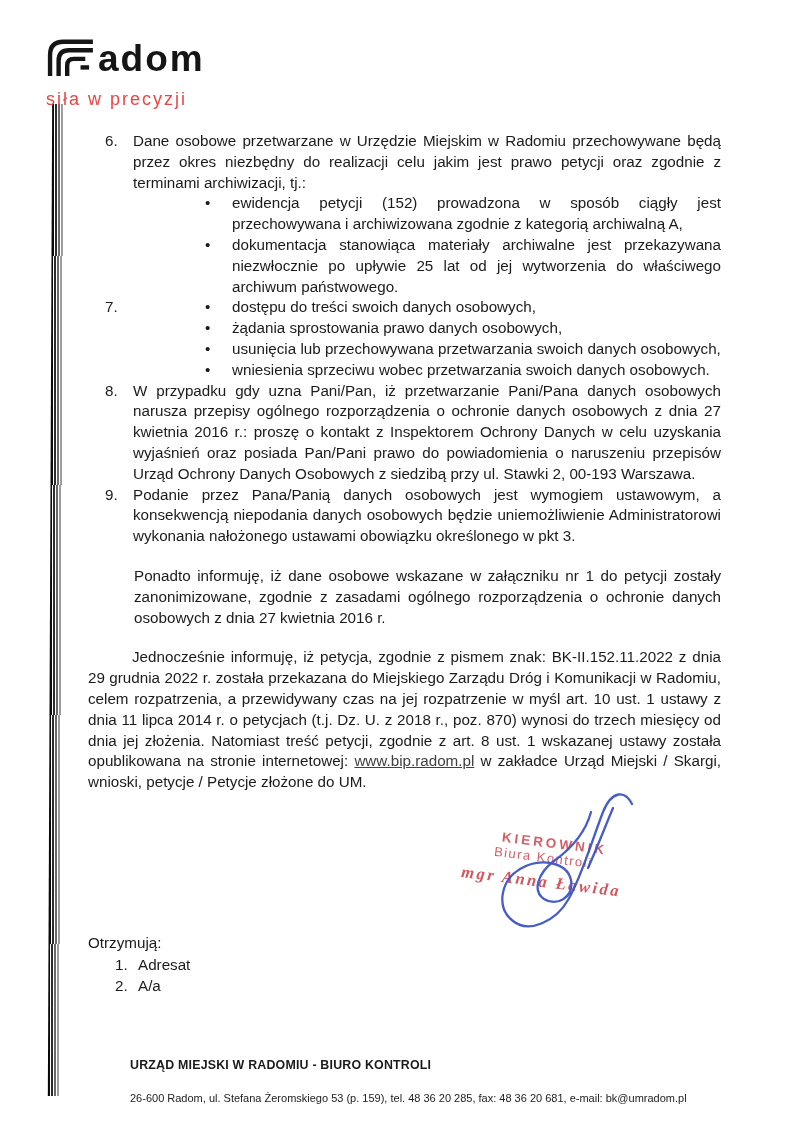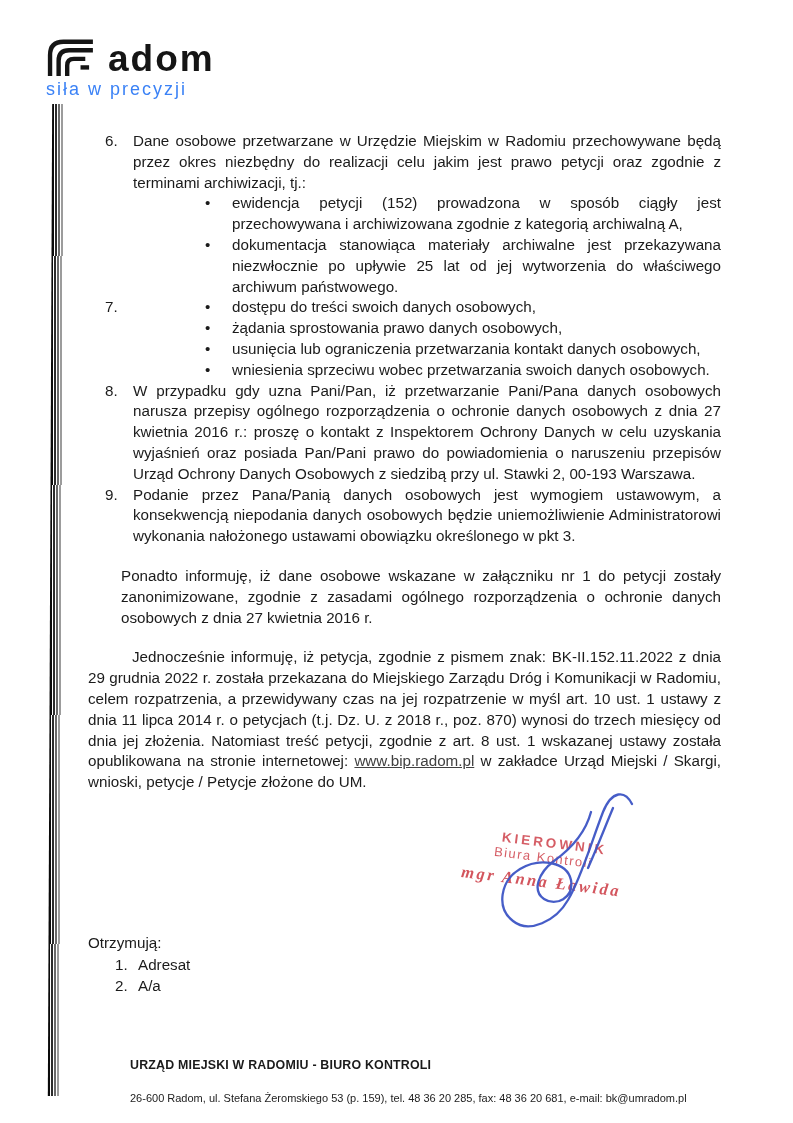--- a/index.html
+++ b/index.html
@@ -18,40 +18,40 @@
     background:linear-gradient(90deg,
       #0a0a0a 0 2px,#ffffff 2px 3px,
       #2c2c2c 3px 5px,#ffffff 5px 6px,
       #6a6a6a 6px 8px,#ffffff 8px 9px,
       #9c9c9c 9px 11px,#ffffff 11px 15px);
     transform:rotate(0.25deg);
   }
 
   
   .logo{position:absolute;left:46px;top:36px;}
-  .logo-row{display:flex;align-items:flex-end;gap:12px;}
+  .logo-row{display:flex;align-items:flex-end;gap:2px;}
   .logo-word{
     font-size:37px;font-weight:700;letter-spacing:2px;color:#151515;
     line-height:34px;
   }
   .logo-tagline{
-    margin-top:3px;font-size:18px;letter-spacing:2px;color:#3b82f6;font-weight:400;
+    margin-top:13px;font-size:18px;letter-spacing:2px;color:#ef4444;font-weight:400;
   }
 
   
   .content{
     position:absolute;left:88px;top:131px;width:633px;
     font-size:15.2px;line-height:20.8px;text-align:justify;
   }
   .li{position:relative;padding-left:45px;}
   .li .num{position:absolute;left:17px;top:0;}
   .bullets{margin:0;padding:0;list-style:none;}
   .bullet{position:relative;padding-left:99px;}
   .bullet .dot{position:absolute;left:72px;top:0;}
-  .p-ponadto{margin:19px 0 0 33px;}
+  .p-ponadto{margin:19px 0 0 46px;}
   .p-jedno{margin:19px 0 0 0;text-indent:44px;}
   .doc-link{color:#404040;text-decoration:underline;cursor:pointer;}
 
   
   .stamp{
     position:absolute;left:489px;top:828px;
     color:#d14c55;transform:rotate(7deg);transform-origin:left top;
     line-height:15px;white-space:nowrap;
   }
   .stamp-l1{font-size:13.5px;letter-spacing:3px;font-weight:600;margin-left:14px;opacity:.9;}
@@ -117,21 +117,21 @@
         <div class="bullet">
           <span class="dot">•</span>
           <span>dostępu do treści swoich danych osobowych,</span>
         </div>
         <div class="bullet">
           <span class="dot">•</span>
           <span>żądania sprostowania prawo danych osobowych,</span>
         </div>
         <div class="bullet">
           <span class="dot">•</span>
-          <span>usunięcia lub ograniczenia przetwarzania kontakt danych osobowych,</span>
+          <span>usunięcia lub przechowywana przetwarzania swoich danych osobowych,</span>
         </div>
         <div class="bullet">
           <span class="dot">•</span>
           <span>wniesienia sprzeciwu wobec przetwarzania swoich danych osobowych.</span>
         </div>
       </div>
     </div>
 
     <div class="li">
       <span class="num">8.</span>

